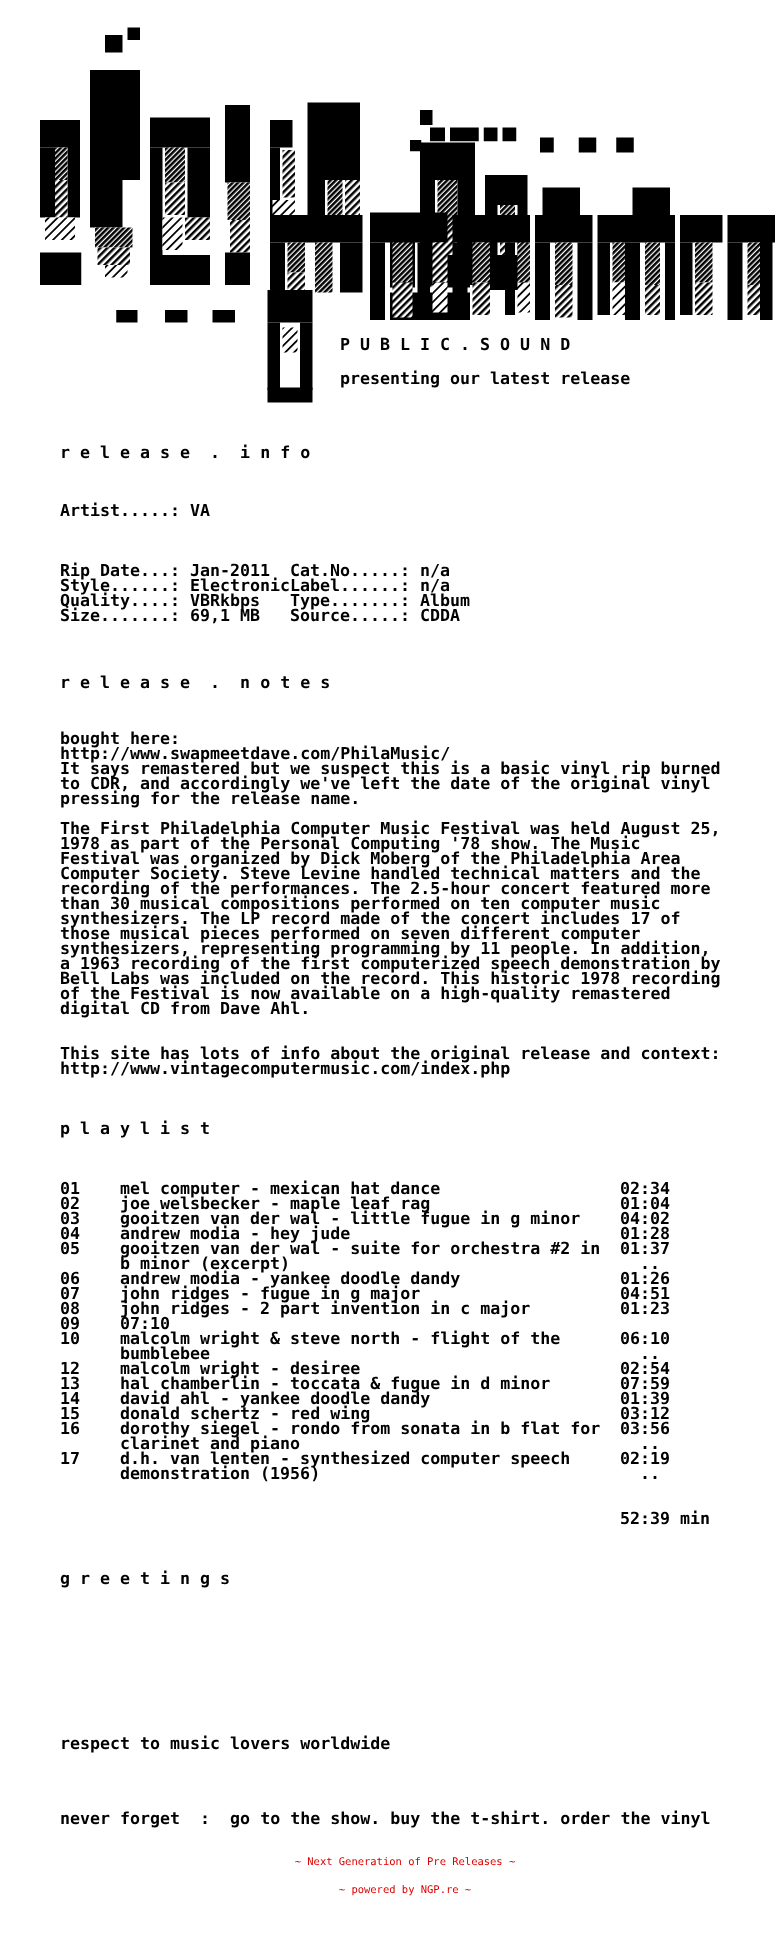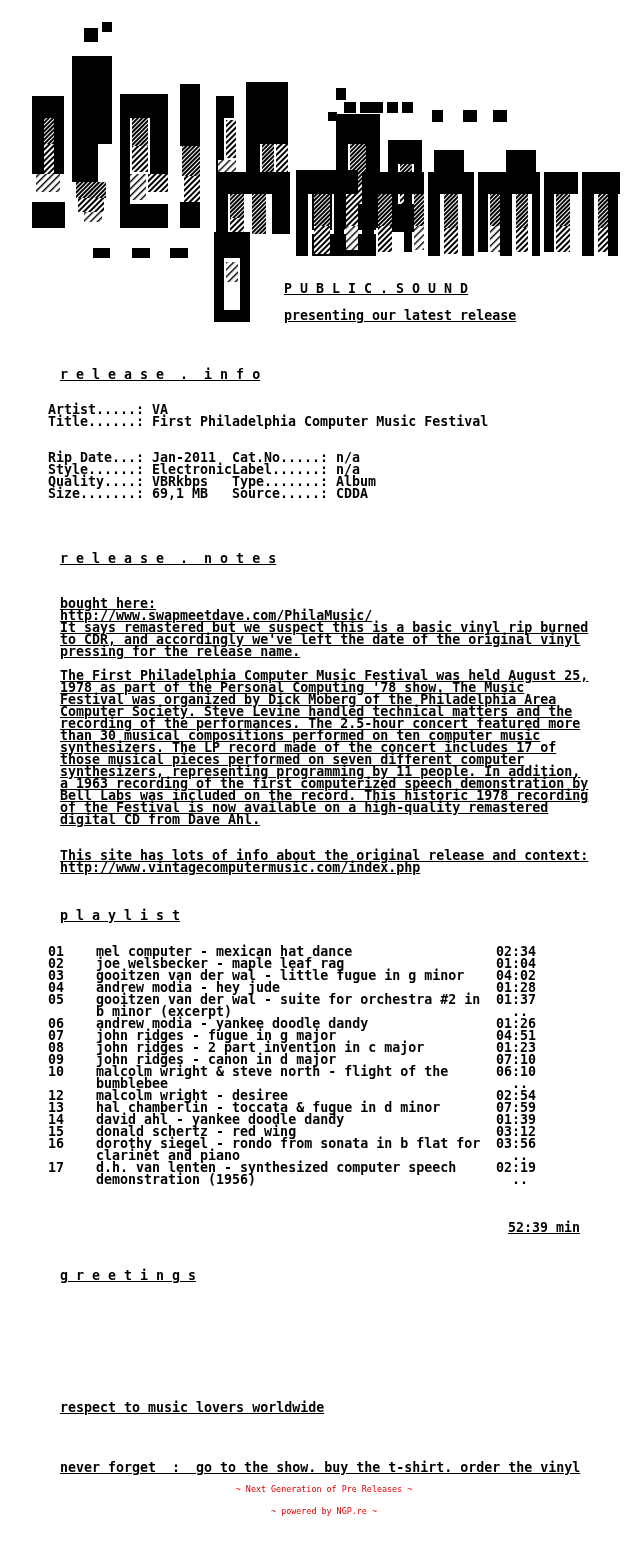--- a/index.html
+++ b/index.html
@@ -1,21 +1,21 @@
 <!DOCTYPE html>
 <html><head>
 <meta charset="utf-8">
 <style>
   html,body{margin:0;padding:0;background:#ffffff;}
   .page{
     position:relative;width:624px;height:1560px;background:#fff;overflow:hidden;
     font-family:"DejaVu Sans Mono",monospace;font-weight:bold;
     font-size:13.3px;line-height:12px;color:#000;
   }
-  .abs{position:absolute;white-space:pre;margin:12px;text-decoration:underline;}
+  .abs{position:absolute;white-space:pre;margin:0;}
   pre.abs{font:inherit;}
   .logo-svg{position:absolute;left:0;top:0;}
   
   .tracks{position:absolute;left:48px;top:946px;}
   .trow{display:flex;align-items:flex-start;}
   .tnum{width:48px;white-space:pre;}
   .ttitle{width:400px;white-space:pre;}
   .ttime{white-space:pre;}
   
   .info{position:absolute;left:48px;}
@@ -172,24 +172,20 @@
   <div class="abs" style="left:272px;top:271px">P U B L I C . S O U N D</div>
   <div class="abs" style="left:272px;top:298px">presenting our latest release</div>
 
   <div class="abs" style="left:48px;top:357px">r e l e a s e  .  i n f o</div>
 
   <div class="info primary" style="top:404px">
       <div class="irow">
       <span class="ilabel">Artist.....:</span>
       <span class="ivalue">VA</span>
     </div>
-      <div class="irow">
-      <span class="ilabel">Title......:</span>
-      <span class="ivalue">First Philadelphia Computer Music Festival</span>
-    </div>
     </div>
 
   <div class="info" style="top:452px">
       <div class="irow">
       <span class="ilabel">Rip Date...:</span>
       <span class="ivalue">Jan-2011</span>
       <span class="rlabel">Cat.No.....:</span>
       <span class="rvalue">n/a</span>
     </div>
       <div class="irow">
@@ -274,21 +270,20 @@
       <span class="ttitle">john ridges - fugue in g major</span>
       <span class="ttime">04:51</span>
     </div>
       <div class="trow">
       <span class="tnum">08</span>
       <span class="ttitle">john ridges - 2 part invention in c major</span>
       <span class="ttime">01:23</span>
     </div>
       <div class="trow">
       <span class="tnum">09</span>
-      <span class="ttitle">john ridges - canon in d major</span>
       <span class="ttime">07:10</span>
     </div>
       <div class="trow">
       <span class="tnum">10</span>
       <span class="ttitle">malcolm wright &amp; steve north - flight of the
 bumblebee</span>
       <span class="ttime">06:10
   ..</span>
     </div>
       <div class="trow">

